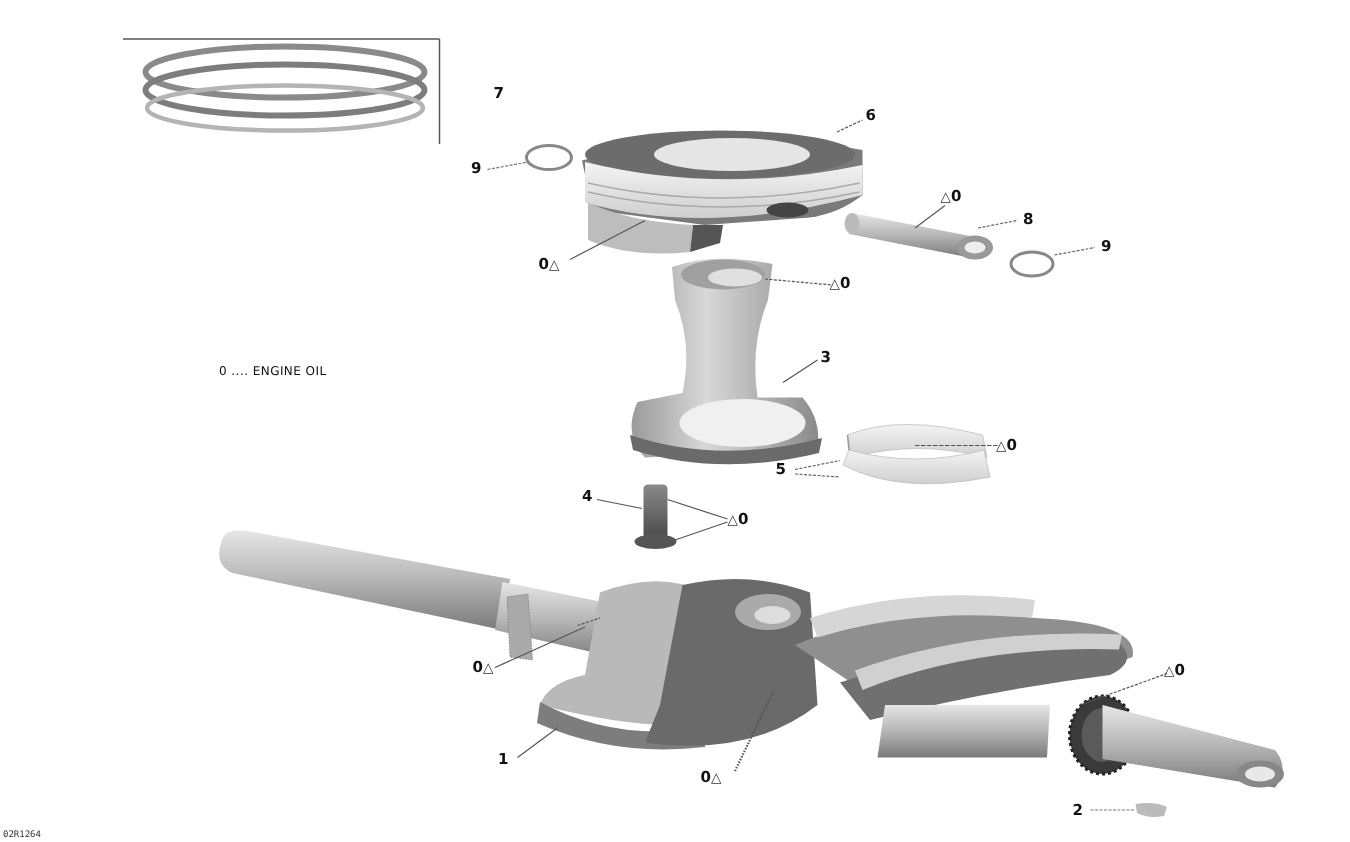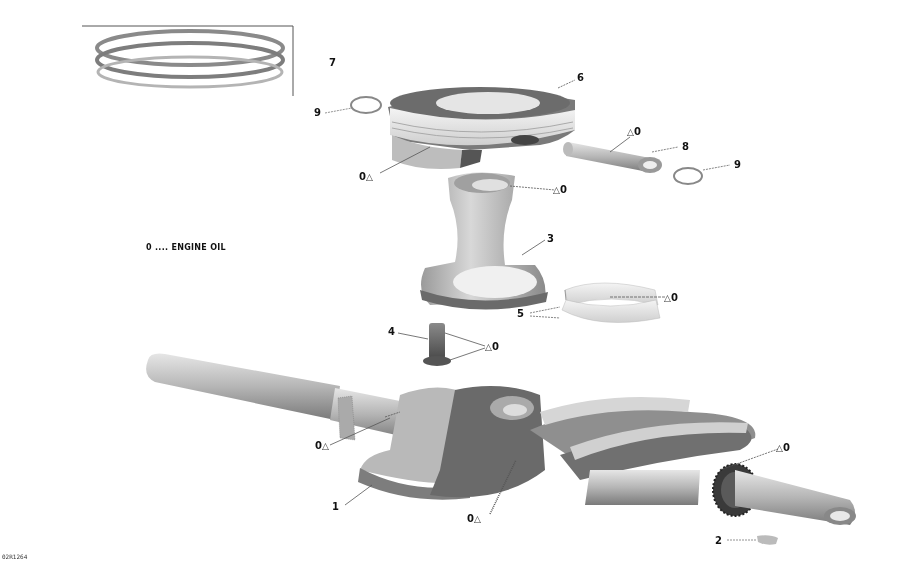--- a/index.html
+++ b/index.html
@@ -1,20 +1,20 @@
 <!DOCTYPE html>
 <html><head>
   <meta charset="utf-8">
   <style>
     html, body { margin: 0; padding: 0; background: #ffffff; }
     body { width: 900px; height: 561px; position: relative; overflow: hidden; font-family: "Liberation Sans", sans-serif; }
     .lbl { position: absolute; font-family: "DejaVu Sans", sans-serif; font-weight: bold; font-size: 10px; color: #111; line-height: 1; }
     .oil { position: absolute; font-family: "DejaVu Sans", sans-serif; font-weight: bold; font-size: 10px; color: #111; line-height: 1; white-space: nowrap; }
     .oil .tri { font-weight: normal; font-size: 9px; color: #333; }
-    .legend { position: absolute; left: 146px; top: 243px; font-family: "DejaVu Sans", sans-serif; font-weight: bold; font-size: 8px; letter-spacing: 0.3px; color: #111; }
+    .legend { position: absolute; left: 146px; top: 243px; font-family: "DejaVu Sans", sans-serif; font-weight: normal; font-size: 8px; letter-spacing: 0.3px; color: #111; }
     .code { position: absolute; left: 2px; top: 553px; font-family: "DejaVu Sans Mono", monospace; font-size: 6px; color: #333; }
     svg.art { position: absolute; left: 0; top: 0; }
   </style>
 </head>
 <body>
 
 <svg class="art" width="900" height="561" viewBox="0 0 900 561">
   <defs>
     <linearGradient id="metal" x1="0" y1="0" x2="0" y2="1">
       <stop offset="0" stop-color="#e6e6e6"></stop>

